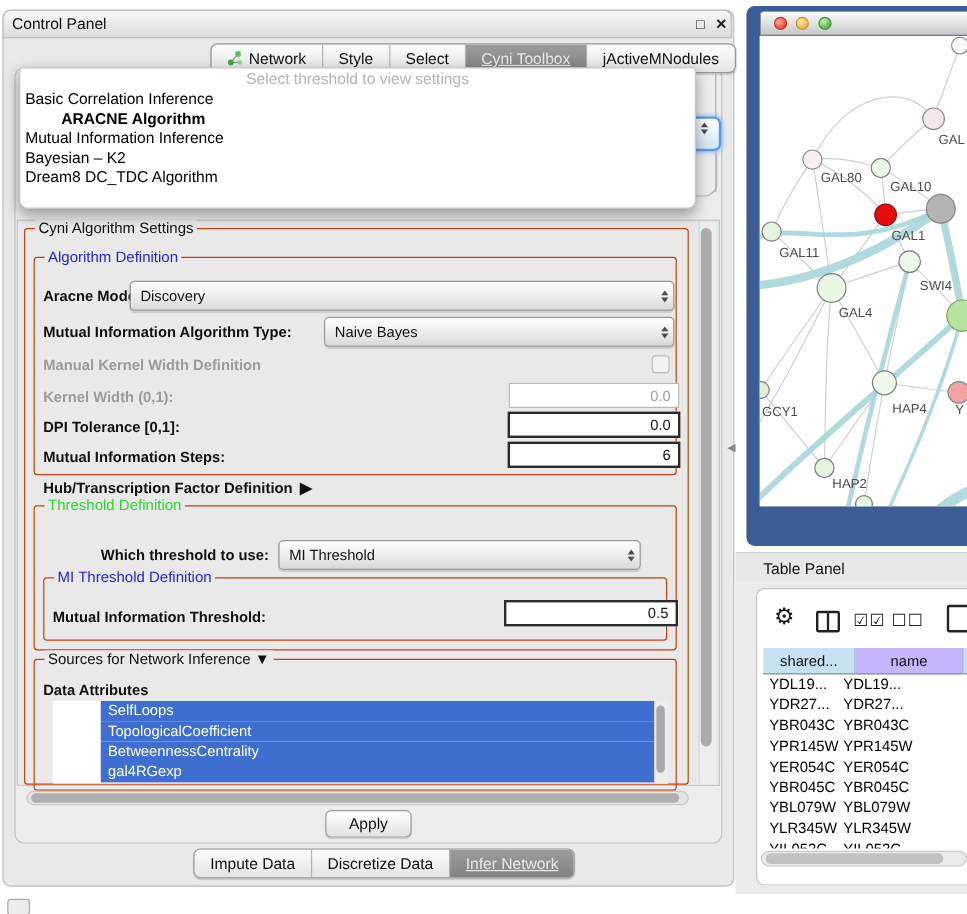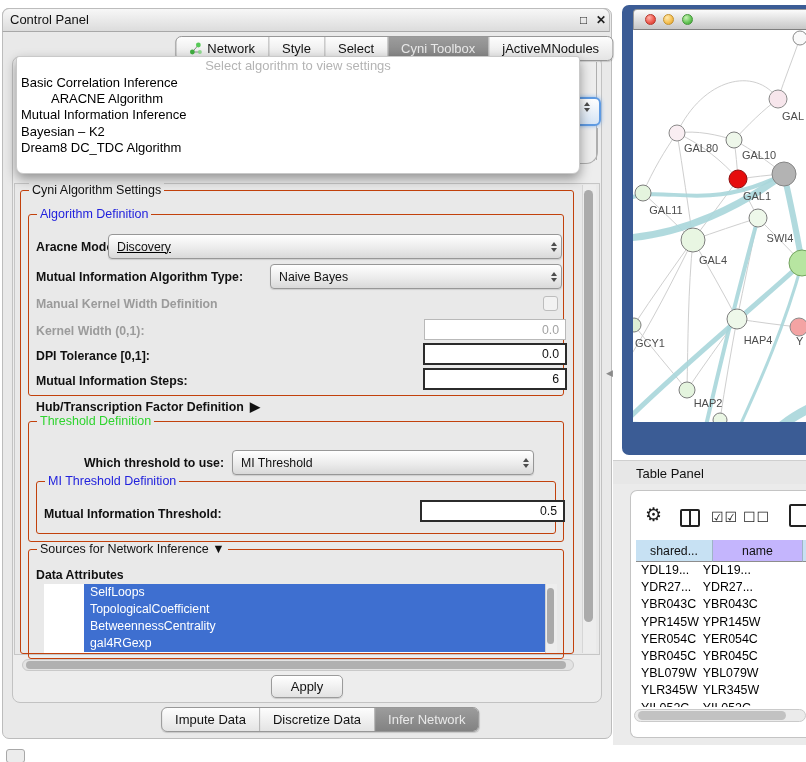--- a/index.html
+++ b/index.html
@@ -17,21 +17,21 @@
   .titlebar-btn{top:13px;font-size:12px;color:#222;font-weight:bold;cursor:default;}
   #cp-float{right:226px;left:580px;}
   #cp-close{left:596px;}
 
   
   .segbar{display:flex;height:23px;border:1px solid #979797;border-radius:6px;overflow:hidden;
     background:linear-gradient(#fdfdfd,#e4e4e4);box-shadow:0 1px 1px rgba(0,0,0,.15);}
   .seg{display:flex;align-items:center;padding:0 13px;font-size:13px;color:#111;
     border-right:1px solid #b3b3b3;white-space:nowrap;}
   .seg:last-child{border-right:none;}
-  .seg.sel{background:linear-gradient(#9c9c9c,#828282);color:#e9e9e9;}
+  .seg.sel{background:linear-gradient(#9c9c9c,#828282);color:#e9e9e9;text-decoration:underline;}
   #top-tabs{top:36px;left:50%;transform:translateX(-52%);z-index:2;}
   #bottom-tabs{top:707px;left:50%;transform:translateX(-76%);z-index:2;}
   .net-icon{width:13px;height:13px;margin-right:5px;}
 
   
   #content-card{left:12px;top:56px;width:588px;height:645px;background:#ededed;
     border:1px solid #c2c2c2;border-radius:8px;}
   #frag-group-right{left:560px;top:62px;width:36px;height:98px;border-right:1px solid #aeaeae;}
   #frag-card-corner{left:552px;top:128px;width:45px;height:35px;
     border-right:1px solid #aeaeae;border-bottom:1px solid #aeaeae;border-radius:0 0 12px 0;}
@@ -39,21 +39,21 @@
     background:linear-gradient(#fefefe,#d5e4f5);box-shadow:0 0 4px #86b4ea;}
   .stepper{width:14px;display:flex;flex-direction:column;align-items:center;justify-content:center;gap:2px;}
   .tri-up{width:0;height:0;border-left:3.5px solid transparent;border-right:3.5px solid transparent;border-bottom:4.5px solid #4d4d4d;}
   .tri-dn{width:0;height:0;border-left:3.5px solid transparent;border-right:3.5px solid transparent;border-top:4.5px solid #4d4d4d;}
 
   
   #algo-popup{left:16px;top:56px;width:562px;height:116px;background:#ffffff;
     border:1px solid #c9c9c9;border-radius:3px 3px 7px 7px;box-shadow:0 5px 12px rgba(0,0,0,.38);z-index:6;}
   #popup-header{height:18px;line-height:18px;text-align:center;color:#b4b4b4;font-size:13px;}
   .popup-item{height:16.2px;line-height:16.2px;padding-left:4px;font-size:13px;color:#000;}
-  .popup-item.bold{font-weight:normal;padding-left:34px;}
+  .popup-item.bold{font-weight:bold;padding-left:34px;}
 
   
   #settings-box{left:14px;top:183px;width:586px;height:472px;background:#e9e9e9;border:1px solid #c6c6c6;box-sizing:border-box;}
   #settings-vscroll{left:582px;top:185px;width:13px;height:468px;background:#ededed;border-left:1px solid #d6d6d6;}
   #settings-vthumb{left:584px;top:190px;width:9px;height:432px;background:#ababab;border-radius:5px;}
 
   .groupbox{position:absolute;border:1px solid #c2410c;border-radius:3px;}
   .legend{position:absolute;top:-8px;left:8px;background:#e9e9e9;padding:0 3px;font-size:12.5px;color:#111;white-space:nowrap;}
   .legend.blue{color:#2222dd;}
   .legend.green{color:#2fd42f;}
@@ -171,21 +171,21 @@
 <div class="abs" id="frag-group-right"></div>
 <div class="abs" id="frag-card-corner"></div>
 <div class="abs" id="frag-combo">
   <span class="stepper abs" style="left:4px;top:3px;">
       <i class="tri-up"></i>
       <i class="tri-dn"></i>
     </span>
 </div>
 
 <div class="abs" id="algo-popup">
-  <div id="popup-header">Select algorithm to view settings</div>
+  <div id="popup-header">Select threshold to view settings</div>
   <div id="popup-items">
       <div class="popup-item">Basic Correlation Inference</div>
       <div class="popup-item bold">ARACNE Algorithm</div>
       <div class="popup-item">Mutual Information Inference</div>
       <div class="popup-item">Bayesian – K2</div>
       <div class="popup-item">Dream8 DC_TDC Algorithm</div>
     </div>
 </div>
 
 <div class="abs" id="settings-box"></div>
@@ -193,21 +193,21 @@
 <div class="abs" id="settings-vthumb"></div>
 
 <div class="abs groupbox" style="left:20px;top:190px;width:552px;height:462px;">
   <span class="legend">Cyni Algorithm Settings</span>
 </div>
 
 <div class="abs groupbox" style="left:28px;top:214px;width:534px;height:180px;">
   <span class="legend blue">Algorithm Definition</span>
 </div>
 <div class="flabel" style="left:36px;top:240px;">Aracne Mode:</div>
-<div class="combo" style="left:108px;top:234px;width:452px;text-decoration:underline;">
+<div class="combo" style="left:108px;top:234px;width:452px;">
   <span class="ctext">Discovery</span>
   <span class="stepper">
       <i class="tri-up"></i>
       <i class="tri-dn"></i>
     </span>
 </div>
 <div class="flabel" style="left:36px;top:270px;text-align:center;">Mutual Information Algorithm Type:</div>
 <div class="combo" style="left:270px;top:264px;width:290px;">
   <span class="ctext">Naive Bayes</span>
   <span class="stepper">

